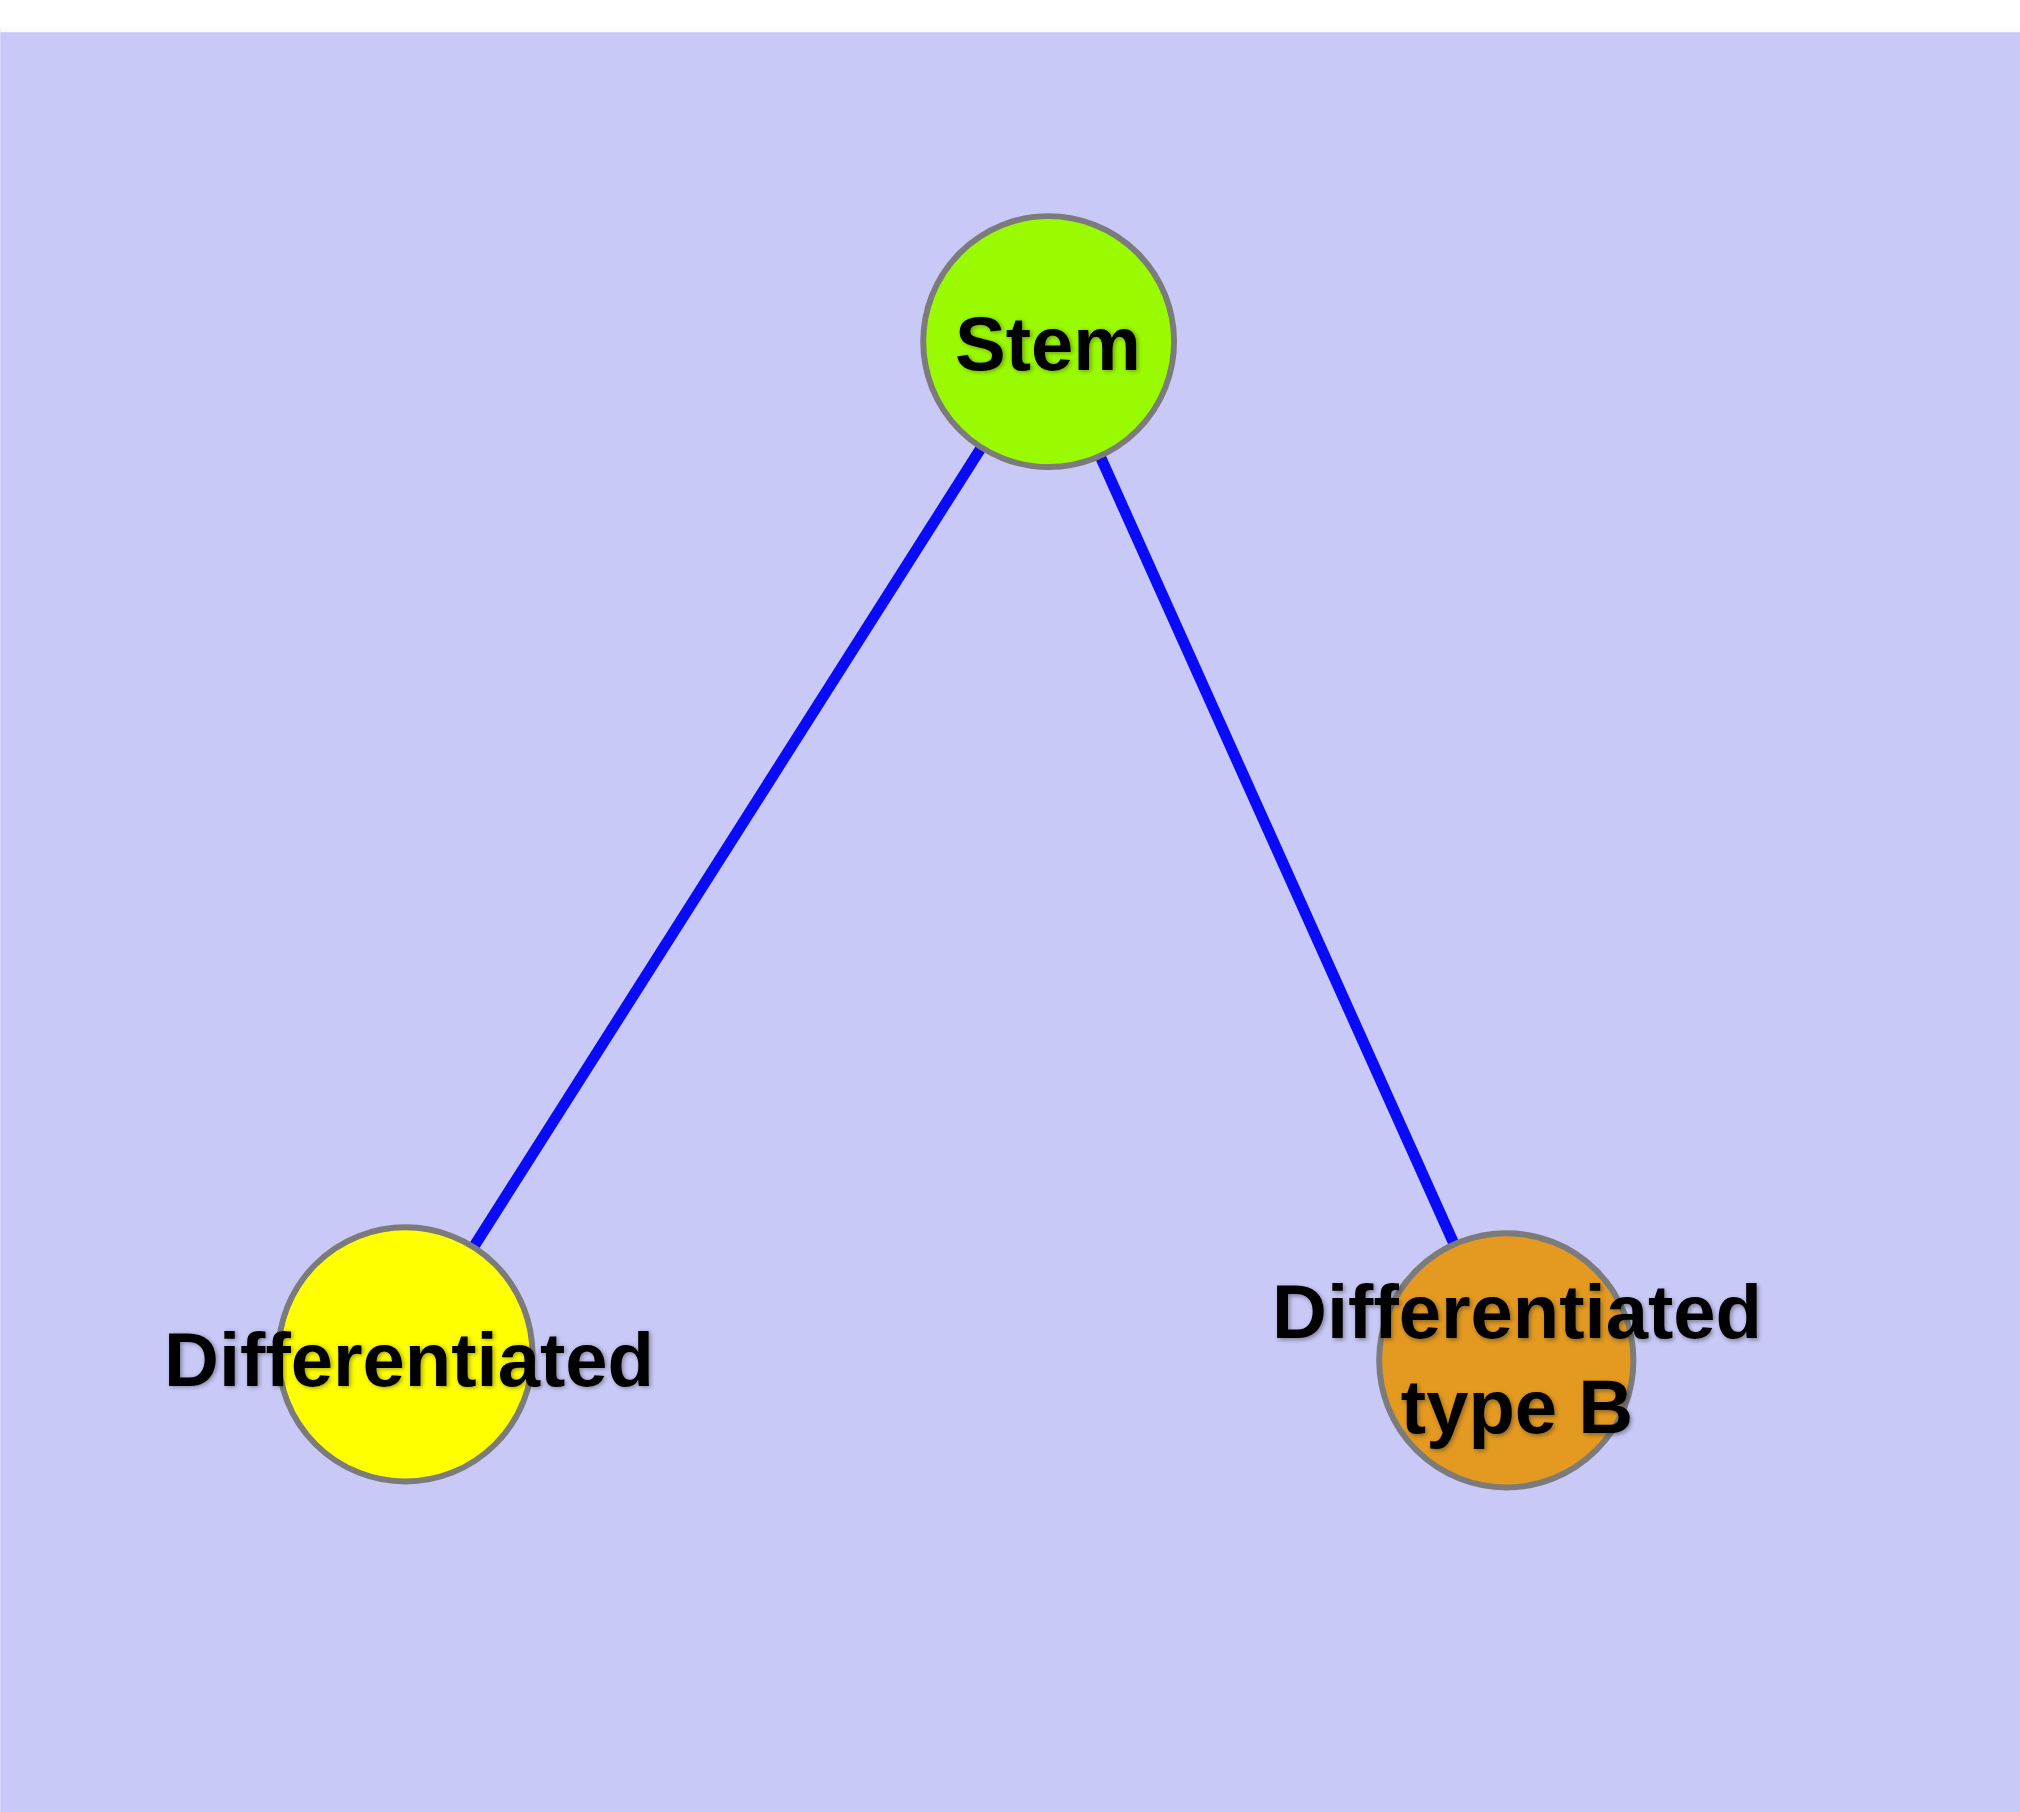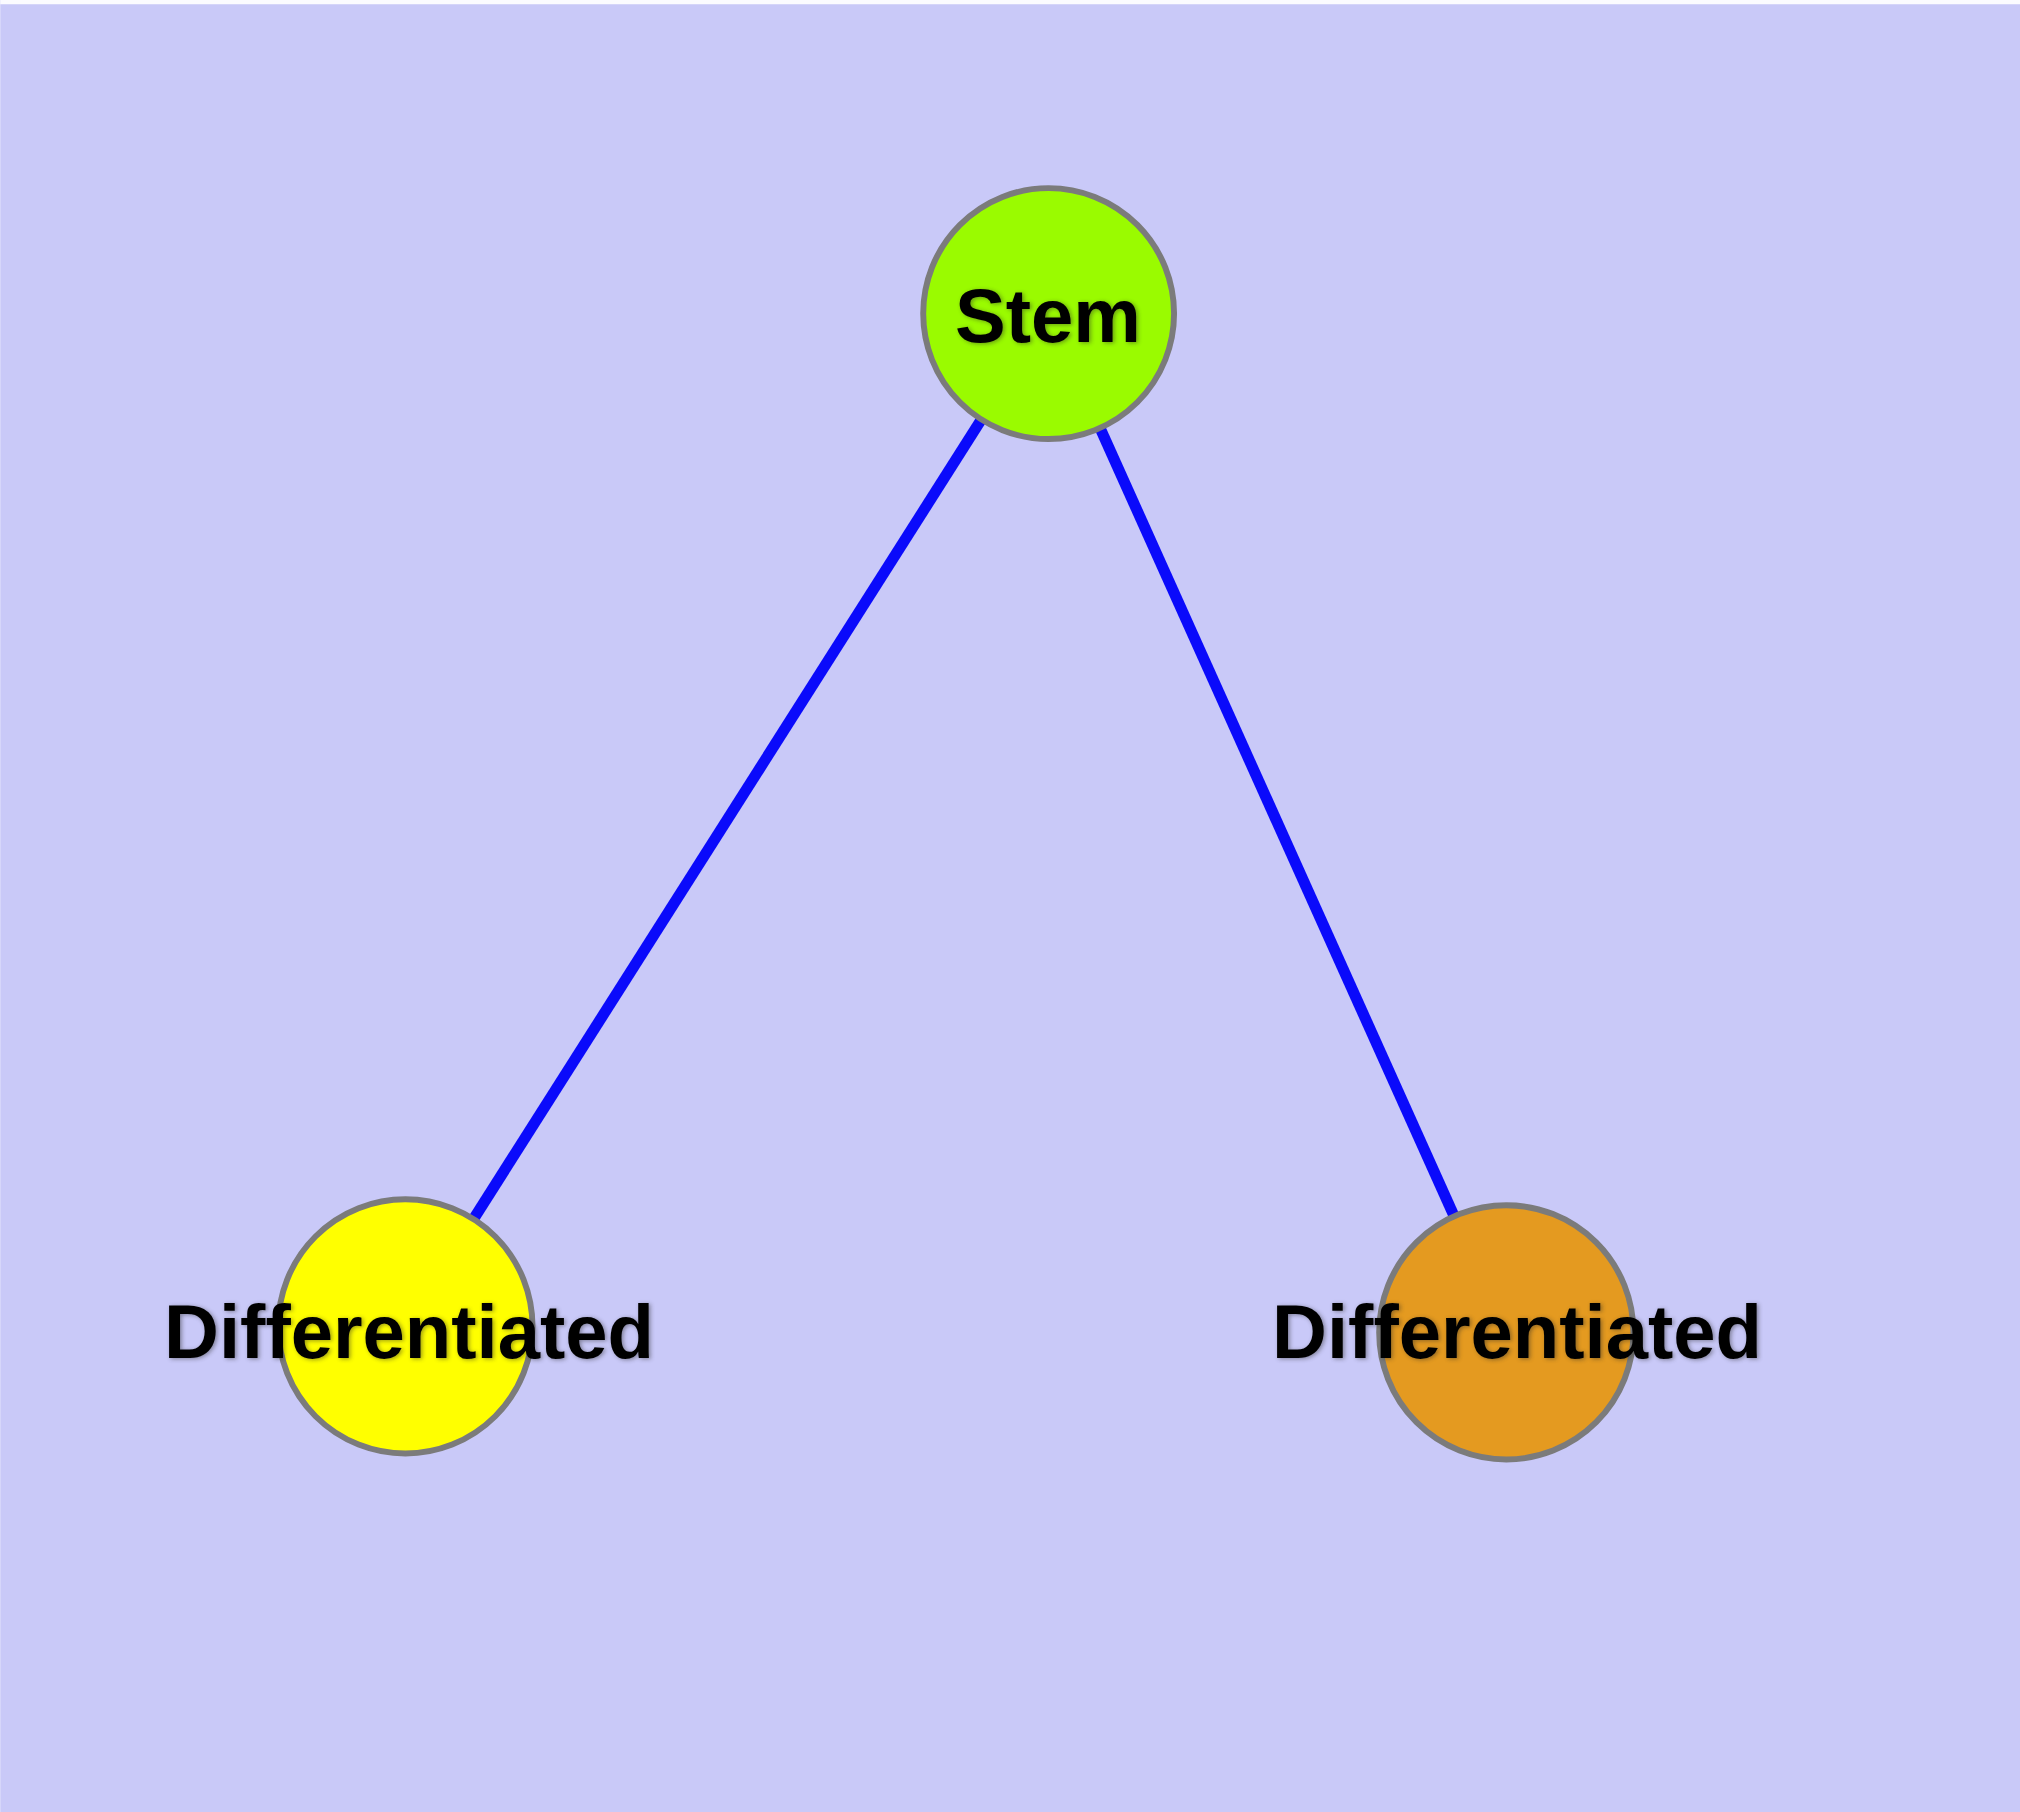--- a/index.html
+++ b/index.html
@@ -8,20 +8,21 @@
     width: 2021px;
     height: 1812px;
     overflow: hidden;
     background: #ffffff;
     font-family: "Liberation Sans", sans-serif;
   }
   #canvas {
     position: relative;
     width: 2021px;
     height: 1284px;
+    margin-top: 28px;
   }
   #graph-svg {
     position: absolute;
     left: 0;
     top: 0;
     width: 2021px;
     height: 1812px;
     display: block;
   }
   .node-label {
@@ -58,16 +59,17 @@
   </svg>
 
   <div class="node-label" style="left:1048px; top:315px;">Stem</div>
 
   <div class="node-label" style="left:409px; top:1331px;">
     <div>Differentiated</div>
   </div>
 
   <div class="node-label" style="left:1517px; top:1331px;">
     <div>Differentiated</div>
+    <div>type B</div>
   </div>
 
 </div>
 
 
 </body></html>

